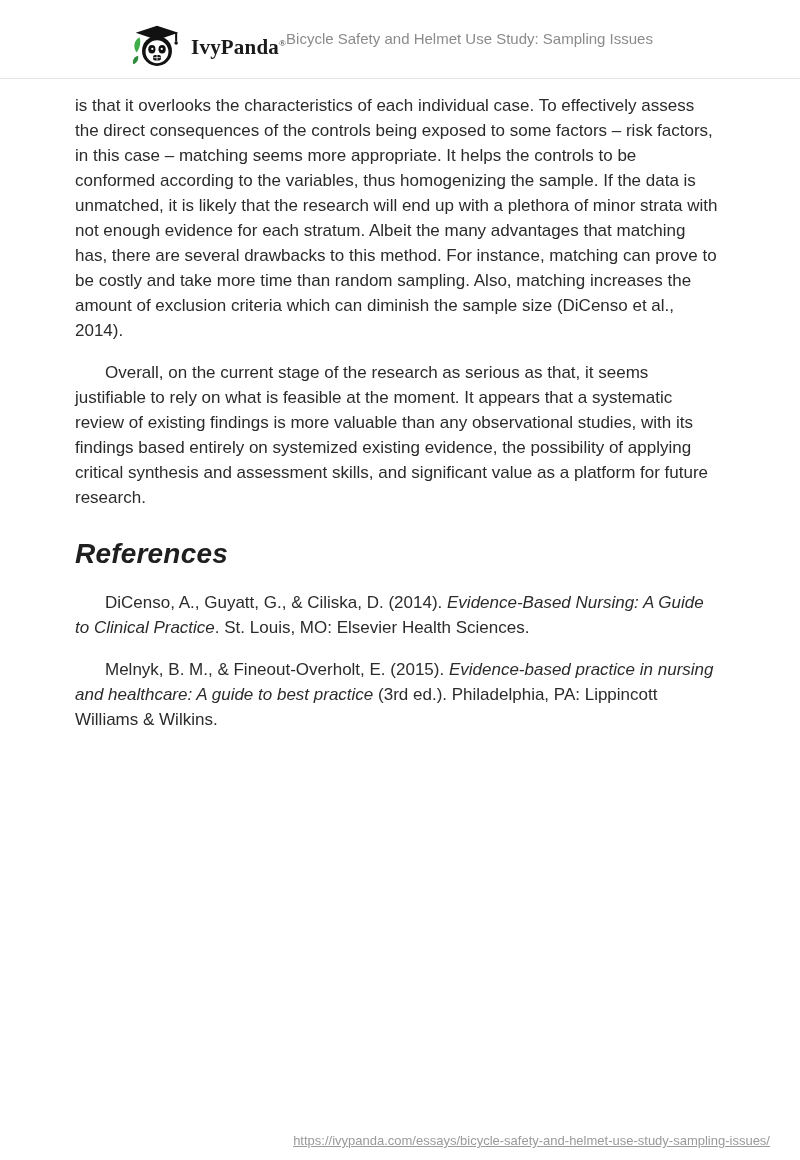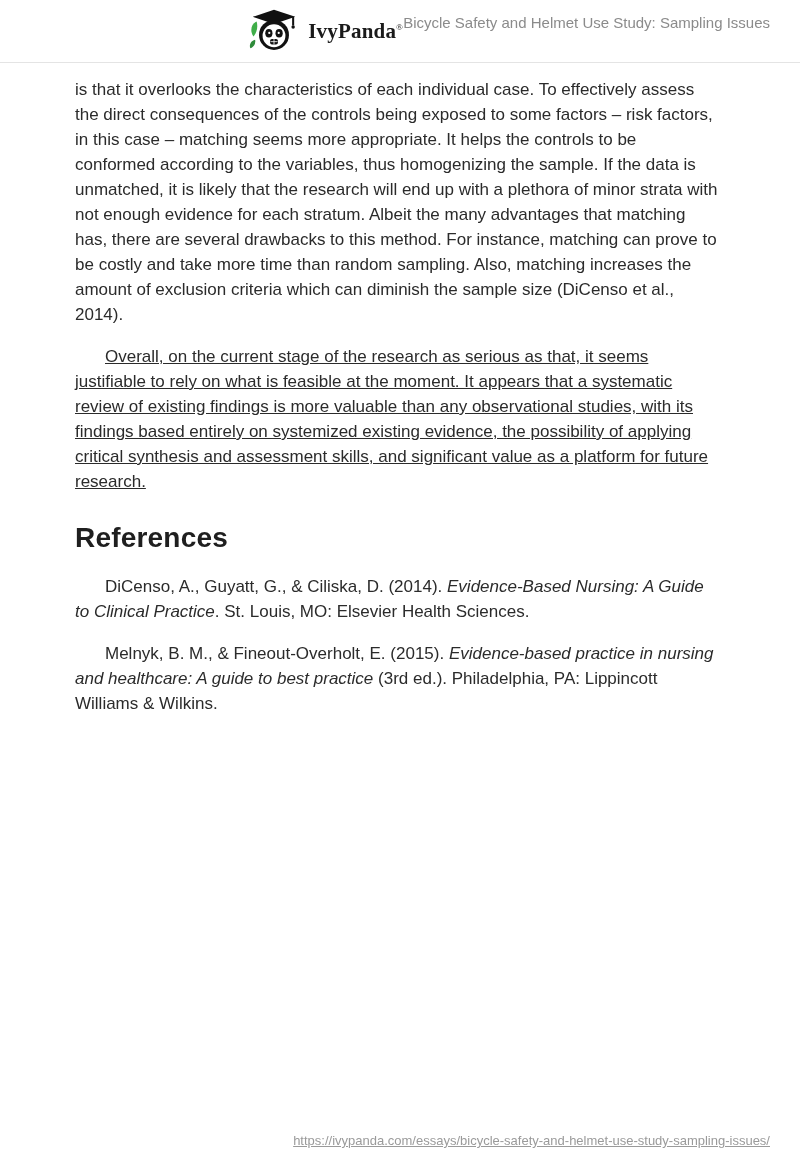--- a/index.html
+++ b/index.html
@@ -13,23 +13,23 @@
     height: 1160px;
     background: #ffffff;
     font-family: "Liberation Sans", sans-serif;
     color: #2b2b2b;
     overflow: hidden;
   }
   
   .header {
     display: flex;
     align-items: center;
-    justify-content: flex-end;
+    justify-content: center;
     height: 54px;
-    padding: 4px 30px 4px 14px;
+    padding: 20px 30px 4px 14px;
     border-bottom: 1px solid #e4e4e4;
   }
   .brand {
     display: flex;
     align-items: center;
     gap: 8px;
   }
   .logo svg { display: block; }
   .brand-text {
     font-family: "Liberation Serif", serif;
@@ -52,27 +52,28 @@
   
   .content {
     padding: 14px 80px 0 75px;
   }
   .para {
     font-size: 17px;
     line-height: 25px;
     margin: 0 0 17px 0;
     text-align: left;
   }
-  .indent { text-indent: 30px; text-decoration: underline; }
+  .indent { text-indent: 30px; }
   .refs-heading {
     font-size: 28px;
     font-weight: 700;
     color: #1f1f1f;
     margin: 28px 0 20px 0;
     letter-spacing: 0.2px;
+    font-style: italic;
   }
   .ref { text-indent: 30px; margin-bottom: 17px; }
   .ref .it { font-style: italic; }
   
   .footer {
     position: absolute;
     bottom: 12px;
     left: 0;
     right: 30px;
     text-align: right;

